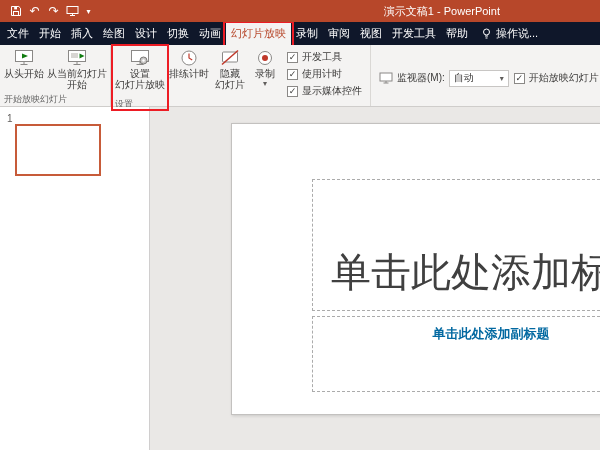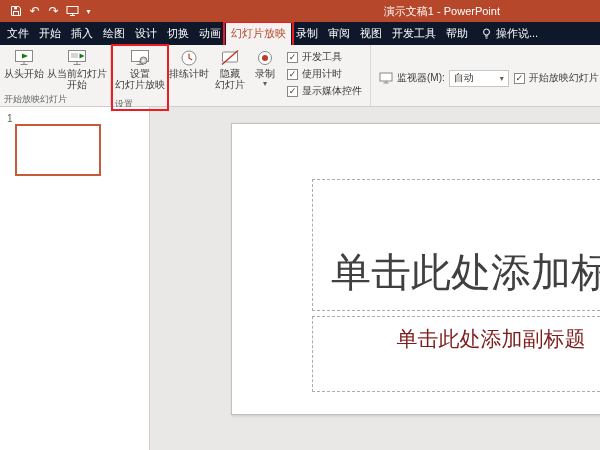--- a/index.html
+++ b/index.html
@@ -65,21 +65,21 @@
 
   .canvas { flex:1; background:#EAE8E6; position:relative; overflow:hidden; }
   .slide { position:absolute; left:81px; top:16px; width:520px; height:292px;
            background:#fff; border:1px solid #C3C1BF; box-shadow:1px 1px 3px rgba(0,0,0,.14); }
   .ph { position:absolute; border:1px dashed #ABABAB; }
   .ph-title { left:80px; top:55px; width:358px; height:132px; display:flex;
               align-items:flex-end; justify-content:center; padding-bottom:10px; }
   .title-text { font-size:40px; color:#404040; white-space:nowrap; }
   .ph-sub { left:80px; top:192px; width:358px; height:76px; display:flex;
             align-items:flex-start; justify-content:center; padding-top:8px; }
-  .sub-text { font-size:21px; color:#7f1d1d; white-space:nowrap; }
+  .sub-text { font-size:13px; color:#0369a1; white-space:nowrap;font-weight:bold; }
 
   svg { display:block; }
 </style>
 </head>
 <body>
 
 <div class="app">
 
   <div class="titlebar">
     <span class="qat-icon">

